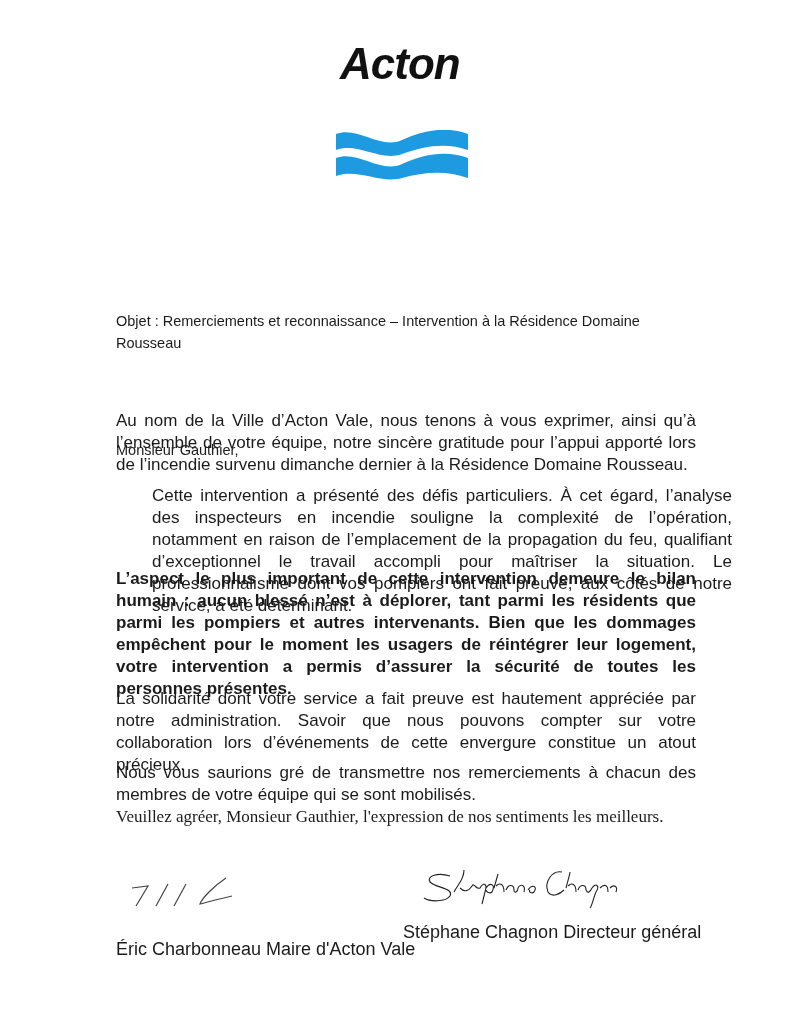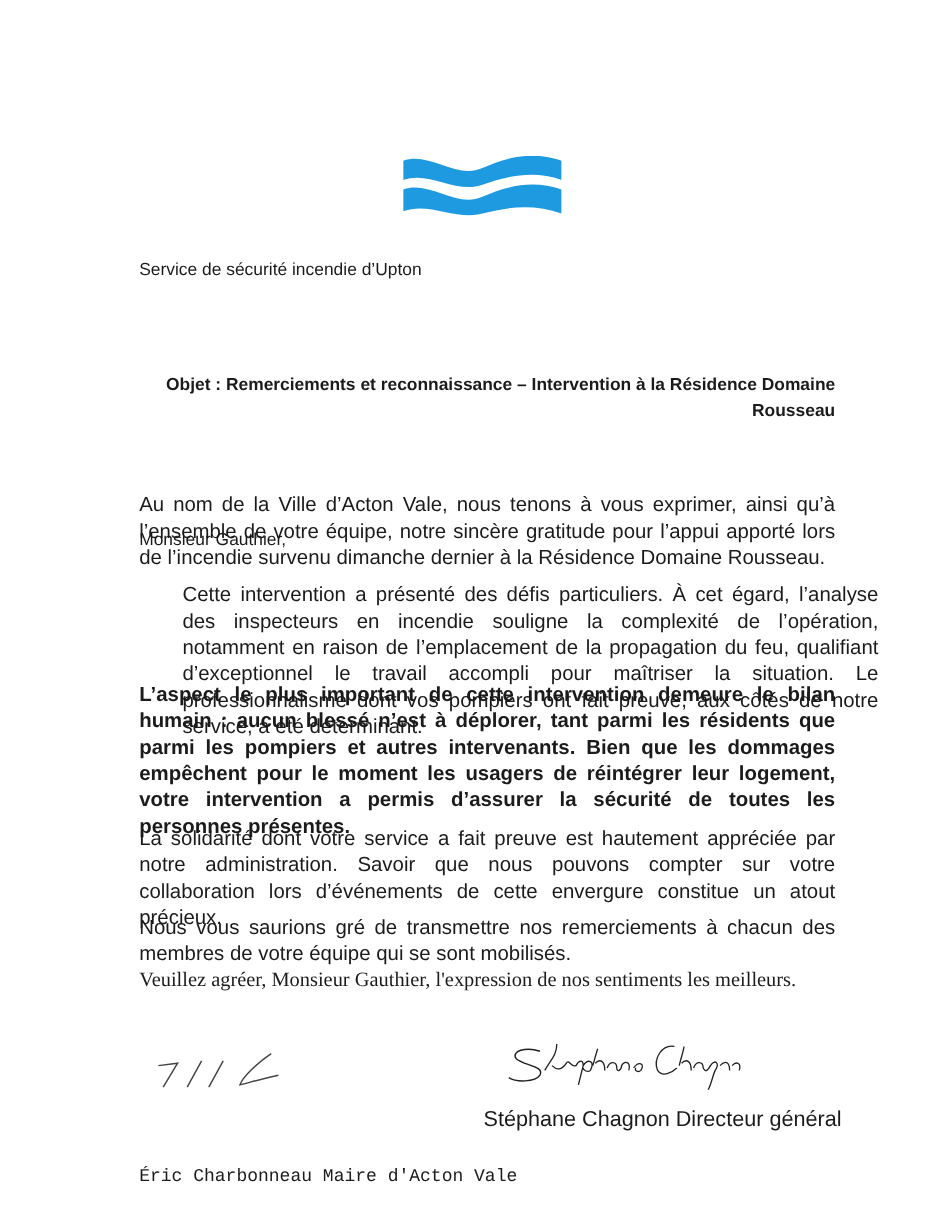--- a/index.html
+++ b/index.html
@@ -15,52 +15,52 @@
       position: absolute; font-weight: bold; font-style: italic; color: #111;
       font-size: 44px; line-height: 40px; letter-spacing: -1px;
     }
     .logo-word.w1 { left: 4px; top: 4px; }
     .logo-word.w2 { left: 24px; top: 44px; }
     .logo-waves { position: absolute; left: 0; top: 90px; width: 132px; height: 50px; }
 
     .recipient { position: absolute; left: 116px; top: 216px; font-size: 14.5px; line-height: 18.5px; }
     .subject {
       position: absolute; left: 116px; top: 310px; width: 580px;
-      font-size: 14.5px; font-weight: bold; line-height: 22px; text-align: right;
+      font-size: 14.5px; font-weight: normal; line-height: 22px;
     }
     .salutation { position: absolute; left: 116px; top: 394px; font-size: 14.5px; margin-top: 48px; }
     .para {
       position: absolute; left: 116px; width: 580px;
       font-size: 17px; line-height: 22px; text-align: justify; margin: 0;
     }
     .p1 { top: 410px; }
     .p2 { top: 485px; margin-left: 36px; }
     .p3 { top: 568px; font-weight: bold; }
     .p4 { top: 688px; }
     .p5 { top: 762px; }
     .p6 { top: 806px; font-family: Liberation Serif, serif; }
 
     .sig { position: absolute; }
     .sig-mark1 { left: 128px; top: 872px; width: 110px; height: 40px; }
     .sig-mark2 { left: 420px; top: 862px; width: 200px; height: 50px; }
-    .sig-name1 { left: 116px; top: 972px; font-size: 15px; font-family: Liberation Mono, monospace; }
+    .sig-name1 { left: 116px; top: 939px; font-size: 18px; }
     .sig-name2 { left: 403px; top: 922px; font-size: 18px; }
   </style>
 </head>
 <body>
 
 <div class="logo">
+  <div class="logo-word w1">Acton</div>
   <svg class="logo-waves" viewBox="0 0 132 50">
     <path id="wave1" d="M0,4 C22,-4 44,20 66,10 C88,0 110,-4 132,4 L132,20 C110,12 88,16 66,24 C44,32 22,12 0,20 Z" fill="#1e9be0"></path>
     <path id="wave2" d="M0,28 C22,20 44,44 66,34 C88,24 110,20 132,28 L132,48 C110,40 88,42 66,48 C44,54 22,38 0,46 Z" fill="#1e9be0"></path>
   </svg>
 </div>
 
 <div class="recipient">
-  <div>Service de sécurité incendie d’Upton</div>
 </div>
 
 <div class="subject">Objet : Remerciements et reconnaissance – Intervention à la Résidence Domaine Rousseau</div>
 
 <div class="salutation">Monsieur Gauthier,</div>
 
 <p class="para p1">Au nom de la Ville d’Acton Vale, nous tenons à vous exprimer, ainsi qu’à l’ensemble de votre équipe, notre sincère gratitude pour l’appui apporté lors de l’incendie survenu dimanche dernier à la Résidence Domaine Rousseau.</p>
 <p class="para p2">Cette intervention a présenté des défis particuliers. À cet égard, l’analyse des inspecteurs en incendie souligne la complexité de l’opération, notamment en raison de l’emplacement de la propagation du feu, qualifiant d’exceptionnel le travail accompli pour maîtriser la situation. Le professionnalisme dont vos pompiers ont fait preuve, aux côtés de notre service, a été déterminant.</p>
 <p class="para p3">L’aspect le plus important de cette intervention demeure le bilan humain : aucun blessé n’est à déplorer, tant parmi les résidents que parmi les pompiers et autres intervenants. Bien que les dommages empêchent pour le moment les usagers de réintégrer leur logement, votre intervention a permis d’assurer la sécurité de toutes les personnes présentes.</p>
 <p class="para p4">La solidarité dont votre service a fait preuve est hautement appréciée par notre administration. Savoir que nous pouvons compter sur votre collaboration lors d’événements de cette envergure constitue un atout précieux.</p>

